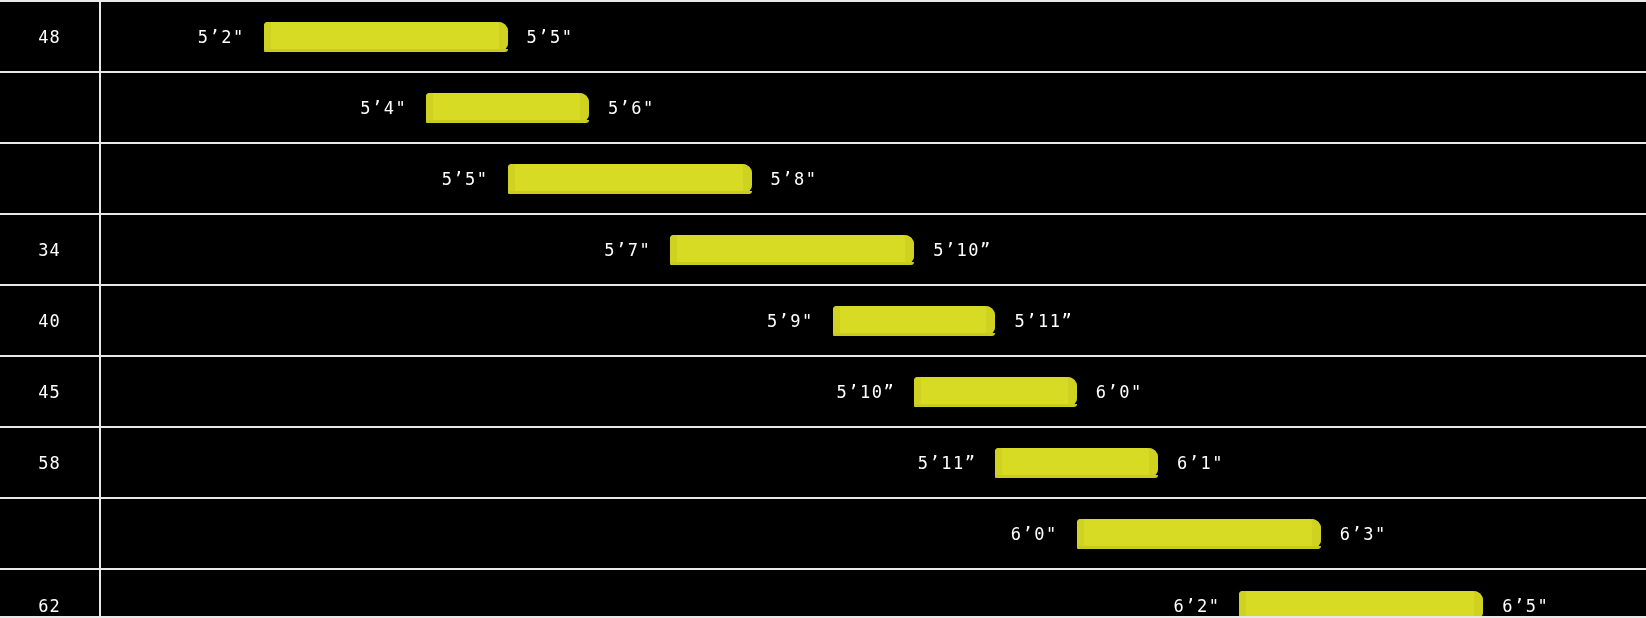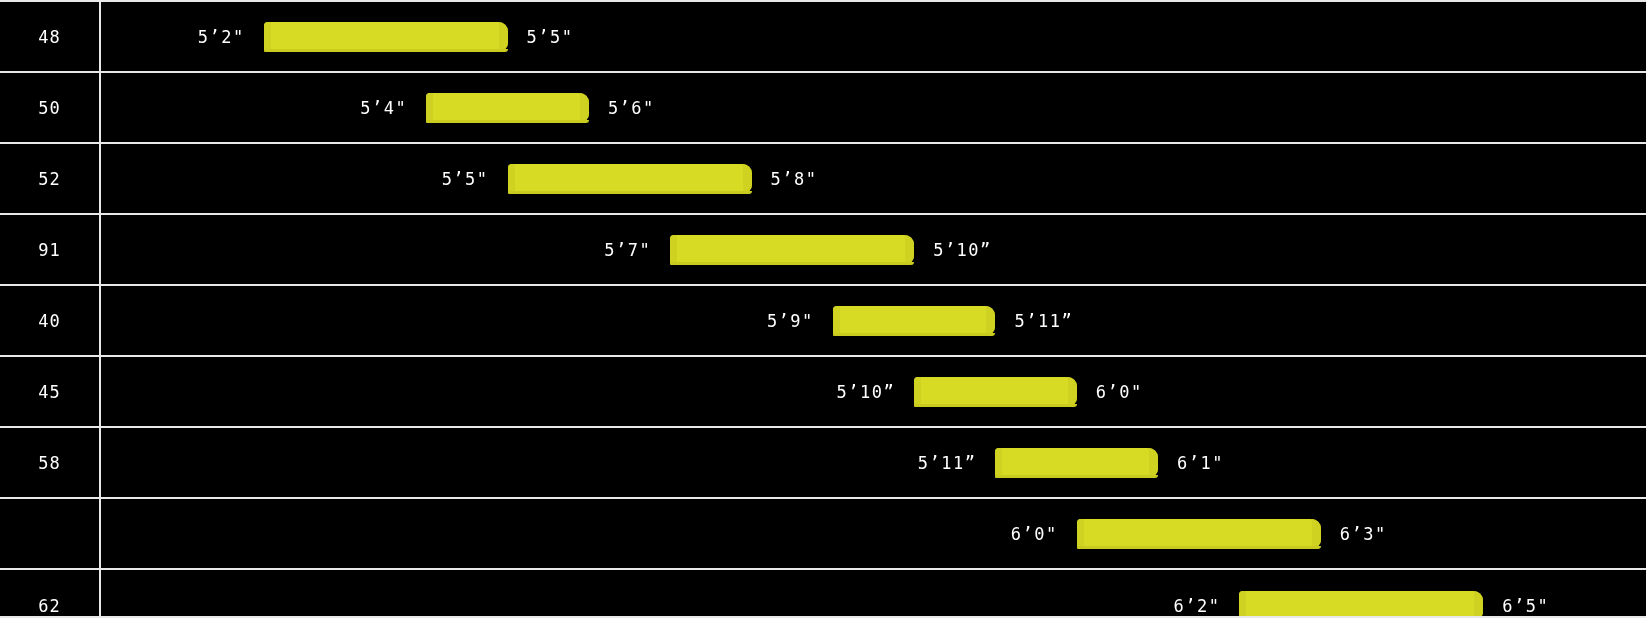--- a/index.html
+++ b/index.html
@@ -156,49 +156,47 @@
               <div class="bar-cap-left"></div>
               <div class="bar-cap-right"></div>
               <div class="bar-shade-bottom"></div>
             </div>
             <div class="label label-start">5’2"</div>
             <div class="label label-end">5’5"</div>
           </div>
         </div>
       </div>
       <div class="row">
-        <div class="row-cat">50</div>
         <div class="row-track">
           <div class="bar-wrap" style="left: 325.263px; width: 162.632px;">
             <div class="bar" style="background: rgb(216, 219, 36);">
               <div class="bar-cap-left"></div>
               <div class="bar-cap-right"></div>
               <div class="bar-shade-bottom"></div>
             </div>
             <div class="label label-start">5’4"</div>
             <div class="label label-end">5’6"</div>
           </div>
         </div>
       </div>
       <div class="row">
-        <div class="row-cat">52</div>
         <div class="row-track">
           <div class="bar-wrap" style="left: 406.579px; width: 243.947px;">
             <div class="bar" style="background: rgb(216, 219, 36);">
               <div class="bar-cap-left"></div>
               <div class="bar-cap-right"></div>
               <div class="bar-shade-bottom"></div>
             </div>
             <div class="label label-start">5’5"</div>
             <div class="label label-end">5’8"</div>
           </div>
         </div>
       </div>
       <div class="row">
-        <div class="row-cat">91</div>
+        <div class="row-cat">34</div>
         <div class="row-track">
           <div class="bar-wrap" style="left: 569.211px; width: 243.947px;">
             <div class="bar" style="background: rgb(216, 219, 36);">
               <div class="bar-cap-left"></div>
               <div class="bar-cap-right"></div>
               <div class="bar-shade-bottom"></div>
             </div>
             <div class="label label-start">5’7"</div>
             <div class="label label-end">5’10”</div>
           </div>

